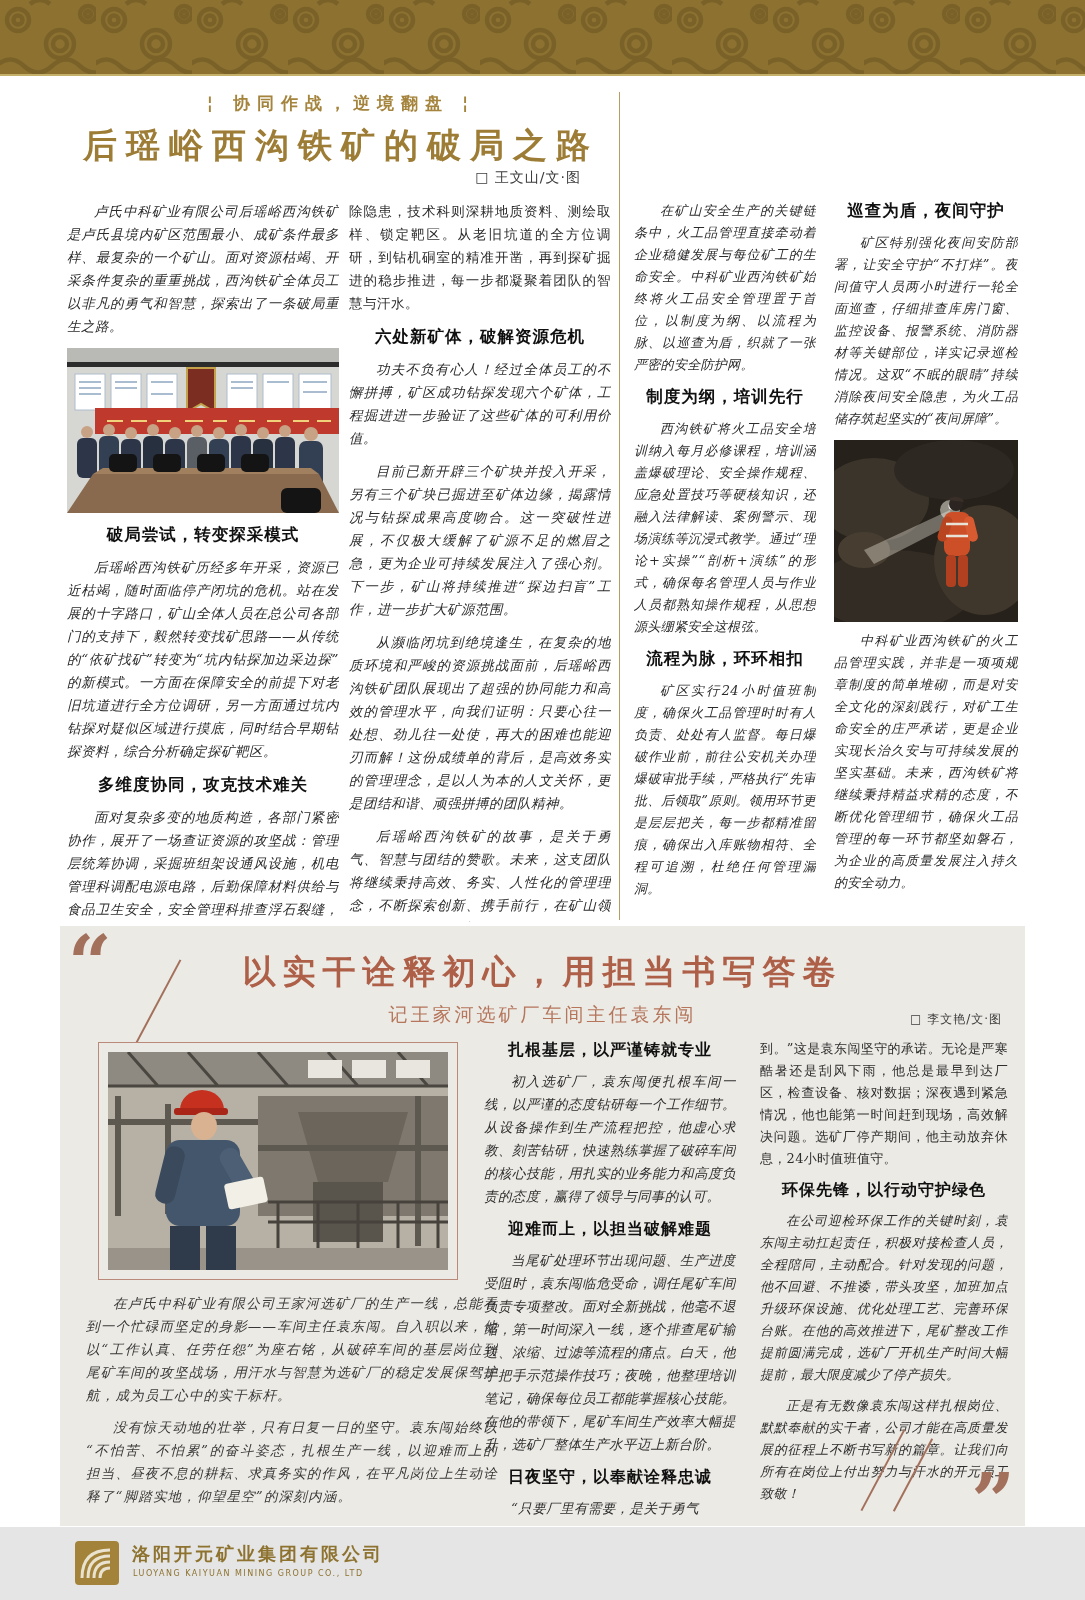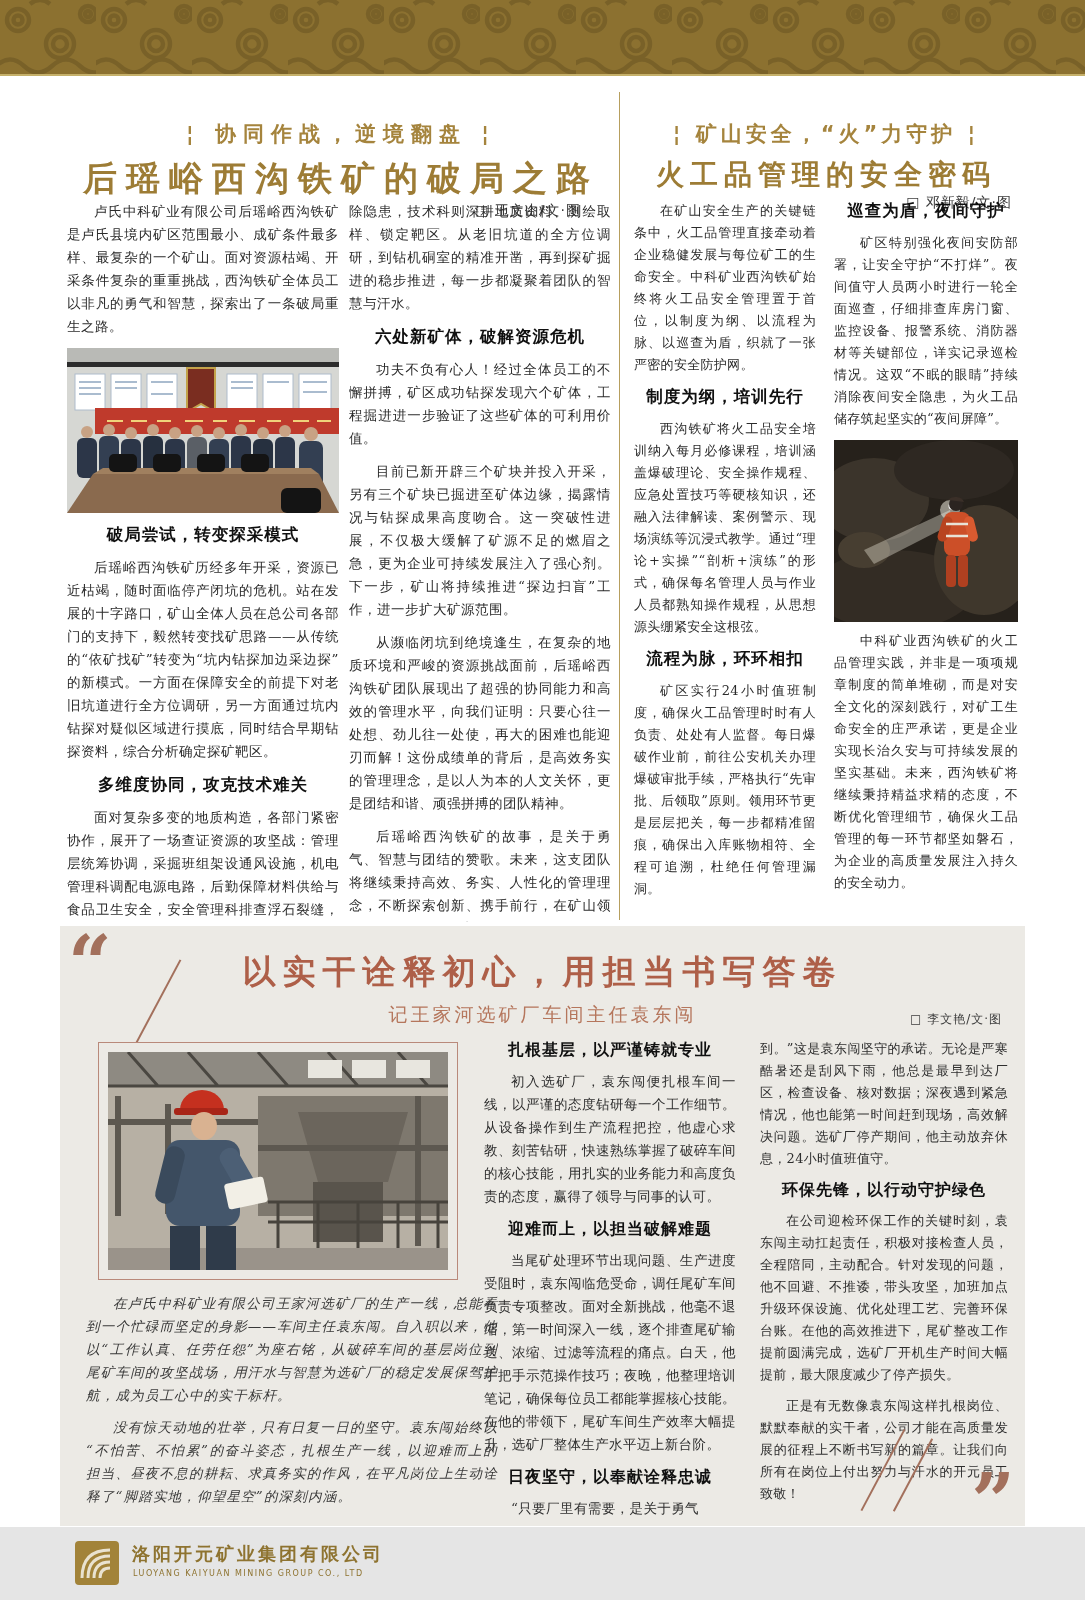--- a/index.html
+++ b/index.html
@@ -7,29 +7,29 @@
         font-family:"DejaVu Serif","Liberation Serif",serif;}
   .abs{position:absolute;}
 
   
   .band{left:0;top:0;width:1085px;height:78px;}
   .band svg{display:block;}
 
   
   .art-head{text-align:center;}
   .tagline{font-family:"DejaVu Sans","Liberation Sans",sans-serif;font-weight:bold;
-           color:#a5843d;font-size:21px;letter-spacing:7px;margin-top:28px;}
+           color:#a5843d;font-size:17px;letter-spacing:7px;}
   .art-title{font-weight:bold;color:#9d7c35;font-size:34px;letter-spacing:9px;margin-top:8px;}
   .byline{font-family:"DejaVu Sans","Liberation Sans",sans-serif;color:#3c3c3c;
           font-size:14px;text-align:right;letter-spacing:1px;}
 
   
   .col{overflow:hidden;color:#2b2b2b;}
   .col p{margin:0 0 10px;text-align:justify;}
-  .ind{text-indent:2em;}
+  .ind{text-indent:2em;font-style:italic;}
   .subhead{font-family:"DejaVu Sans","Liberation Sans",sans-serif;font-weight:bold;
            color:#101010;font-size:16.5px;text-align:center;letter-spacing:1px;
            margin:10px 0 10px;}
   .colL{font-size:13.5px;line-height:23px;letter-spacing:0.5px;}
   .colR{font-size:13px;line-height:22px;letter-spacing:0.3px;}
   .divider{background:#b79f5e;}
   .photo{display:block;margin:4px 0 8px;}
 
   
   .feature{left:60px;top:926px;width:965px;height:600px;background:#eceae5;}
@@ -161,25 +161,20 @@
     <p>除隐患，技术科则深耕地质资料、测绘取样、锁定靶区。从老旧坑道的全方位调研，到钻机硐室的精准开凿，再到探矿掘进的稳步推进，每一步都凝聚着团队的智慧与汗水。</p>
     <h4 class="subhead">六处新矿体，破解资源危机</h4>
     <p class="ind">功夫不负有心人！经过全体员工的不懈拼搏，矿区成功钻探发现六个矿体，工程掘进进一步验证了这些矿体的可利用价值。</p>
     <p class="ind">目前已新开辟三个矿块并投入开采，另有三个矿块已掘进至矿体边缘，揭露情况与钻探成果高度吻合。这一突破性进展，不仅极大缓解了矿源不足的燃眉之急，更为企业可持续发展注入了强心剂。下一步，矿山将持续推进“探边扫盲”工作，进一步扩大矿源范围。</p>
     <p class="ind">从濒临闭坑到绝境逢生，在复杂的地质环境和严峻的资源挑战面前，后瑶峪西沟铁矿团队展现出了超强的协同能力和高效的管理水平，向我们证明：只要心往一处想、劲儿往一处使，再大的困难也能迎刃而解！这份成绩单的背后，是高效务实的管理理念，是以人为本的人文关怀，更是团结和谐、顽强拼搏的团队精神。</p>
     <p class="ind">后瑶峪西沟铁矿的故事，是关于勇气、智慧与团结的赞歌。未来，这支团队将继续秉持高效、务实、人性化的管理理念，不断探索创新、携手前行，在矿山领域书写更多辉煌篇章！</p>
   </div>
 
   <div class="abs divider" style="left:619px;top:92px;width:1px;height:828px;"></div>
 
-  <div class="abs art-head" style="left:632px;top:92px;width:388px;">
-    <div class="tagline" style="letter-spacing:4px;">¦ 矿山安全，“火”力守护 ¦</div>
-    <div class="art-title" style="letter-spacing:6px;font-size:28px;">火工品管理的安全密码</div>
-    <div class="byline" style="padding-right:8px;">□ 邓新毅/文·图</div>
-  </div>
 
   <div class="abs col colR" style="left:634px;top:200px;width:182px;height:722px;">
     <p class="ind">在矿山安全生产的关键链条中，火工品管理直接牵动着企业稳健发展与每位矿工的生命安全。中科矿业西沟铁矿始终将火工品安全管理置于首位，以制度为纲、以流程为脉、以巡查为盾，织就了一张严密的安全防护网。</p>
     <h4 class="subhead">制度为纲，培训先行</h4>
     <p class="ind">西沟铁矿将火工品安全培训纳入每月必修课程，培训涵盖爆破理论、安全操作规程、应急处置技巧等硬核知识，还融入法律解读、案例警示、现场演练等沉浸式教学。通过“理论+实操”“剖析+演练”的形式，确保每名管理人员与作业人员都熟知操作规程，从思想源头绷紧安全这根弦。</p>
     <h4 class="subhead">流程为脉，环环相扣</h4>
     <p class="ind">矿区实行24小时值班制度，确保火工品管理时时有人负责、处处有人监督。每日爆破作业前，前往公安机关办理爆破审批手续，严格执行“先审批、后领取”原则。领用环节更是层层把关，每一步都精准留痕，确保出入库账物相符、全程可追溯，杜绝任何管理漏洞。</p>
   </div>
 
   <div class="abs col colR" style="left:834px;top:200px;width:184px;height:722px;">

